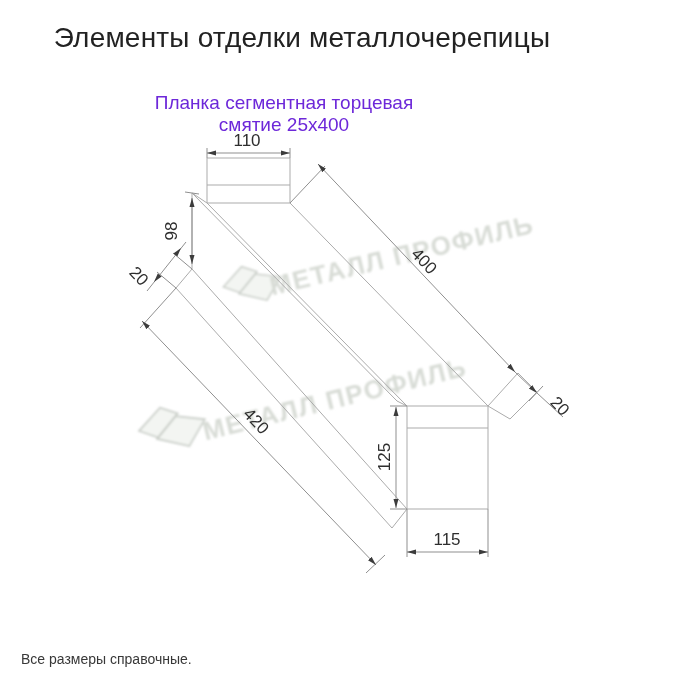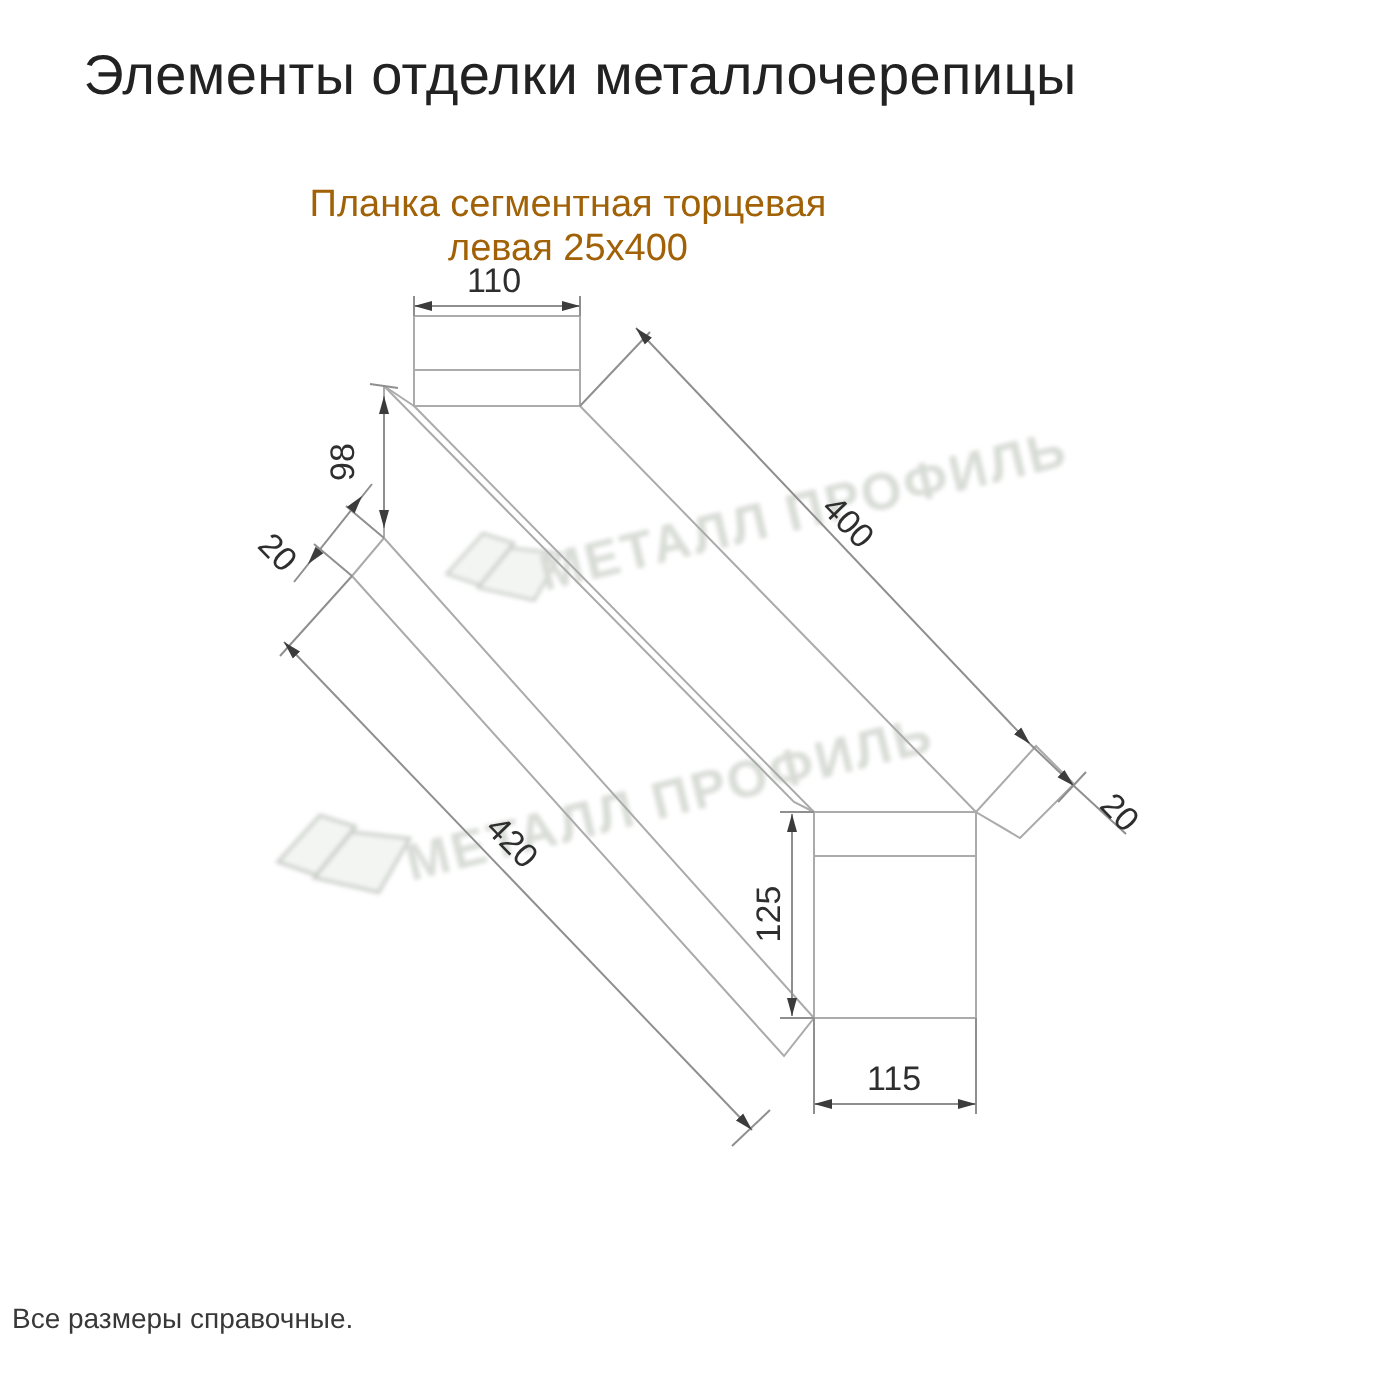--- a/index.html
+++ b/index.html
@@ -1,41 +1,41 @@
 <!DOCTYPE html>
 <html><head>
 <meta charset="utf-8">
 <style>
   html,body{margin:0;padding:0;background:#ffffff;}
   #page{position:relative;width:700px;height:700px;background:#ffffff;overflow:hidden;
         font-family:"Liberation Sans", sans-serif;}
-  .title{position:absolute;top:22px;left:0;width:580px;text-align:center;
+  .title{position:absolute;top:22px;left:12px;width:580px;text-align:center;
          font-size:28px;color:#222;letter-spacing:0.2px;}
   .subtitle{position:absolute;top:92px;left:0;width:568px;text-align:center;
-            font-size:19px;line-height:22px;color:#a16207;}
-  .footer{position:absolute;top:650px;left:6px;font-size:14px;line-height:19px;color:#383838;}
+            font-size:19px;line-height:22px;color:#6d28d9;}
+  .footer{position:absolute;top:650px;left:21px;font-size:14px;line-height:19px;color:#383838;}
   svg{position:absolute;top:0;left:0;}
   .profile{stroke:#ababab;stroke-width:1;fill:none;}
   .dimline{stroke:#8f8f8f;stroke-width:1;fill:none;}
   .dimtext{fill:#2e2e2e;font-size:17px;font-family:"Liberation Sans",sans-serif;}
   .wmtext{fill:#d8dcd6;font-size:26px;font-weight:bold;letter-spacing:1.5px;
           font-family:"Liberation Sans",sans-serif;}
   .wmlogo{stroke:#c9cec8;stroke-width:1.5;fill:#f3f5f2;}
   .arrow{fill:#3c3c3c;}
 </style>
 </head>
 <body>
 
 <div id="page">
 
   <div class="title">Элементы отделки металлочерепицы</div>
 
   <div class="subtitle">
     <div>Планка сегментная торцевая</div>
-    <div>левая 25х400</div>
+    <div>смятие 25х400</div>
   </div>
 
   <svg width="700" height="700" viewBox="0 0 700 700">
     <defs>
       <marker id="arr" markerWidth="10" markerHeight="8" refX="9" refY="3.5" orient="auto" markerUnits="userSpaceOnUse">
         <path d="M9,3.5 L0,1 L0,6 Z" fill="#3c3c3c"></path>
       </marker>
       <marker id="arrS" markerWidth="10" markerHeight="8" refX="9" refY="3.5" orient="auto-start-reverse" markerUnits="userSpaceOnUse">
         <path d="M9,3.5 L0,1 L0,6 Z" fill="#3c3c3c"></path>
       </marker>

